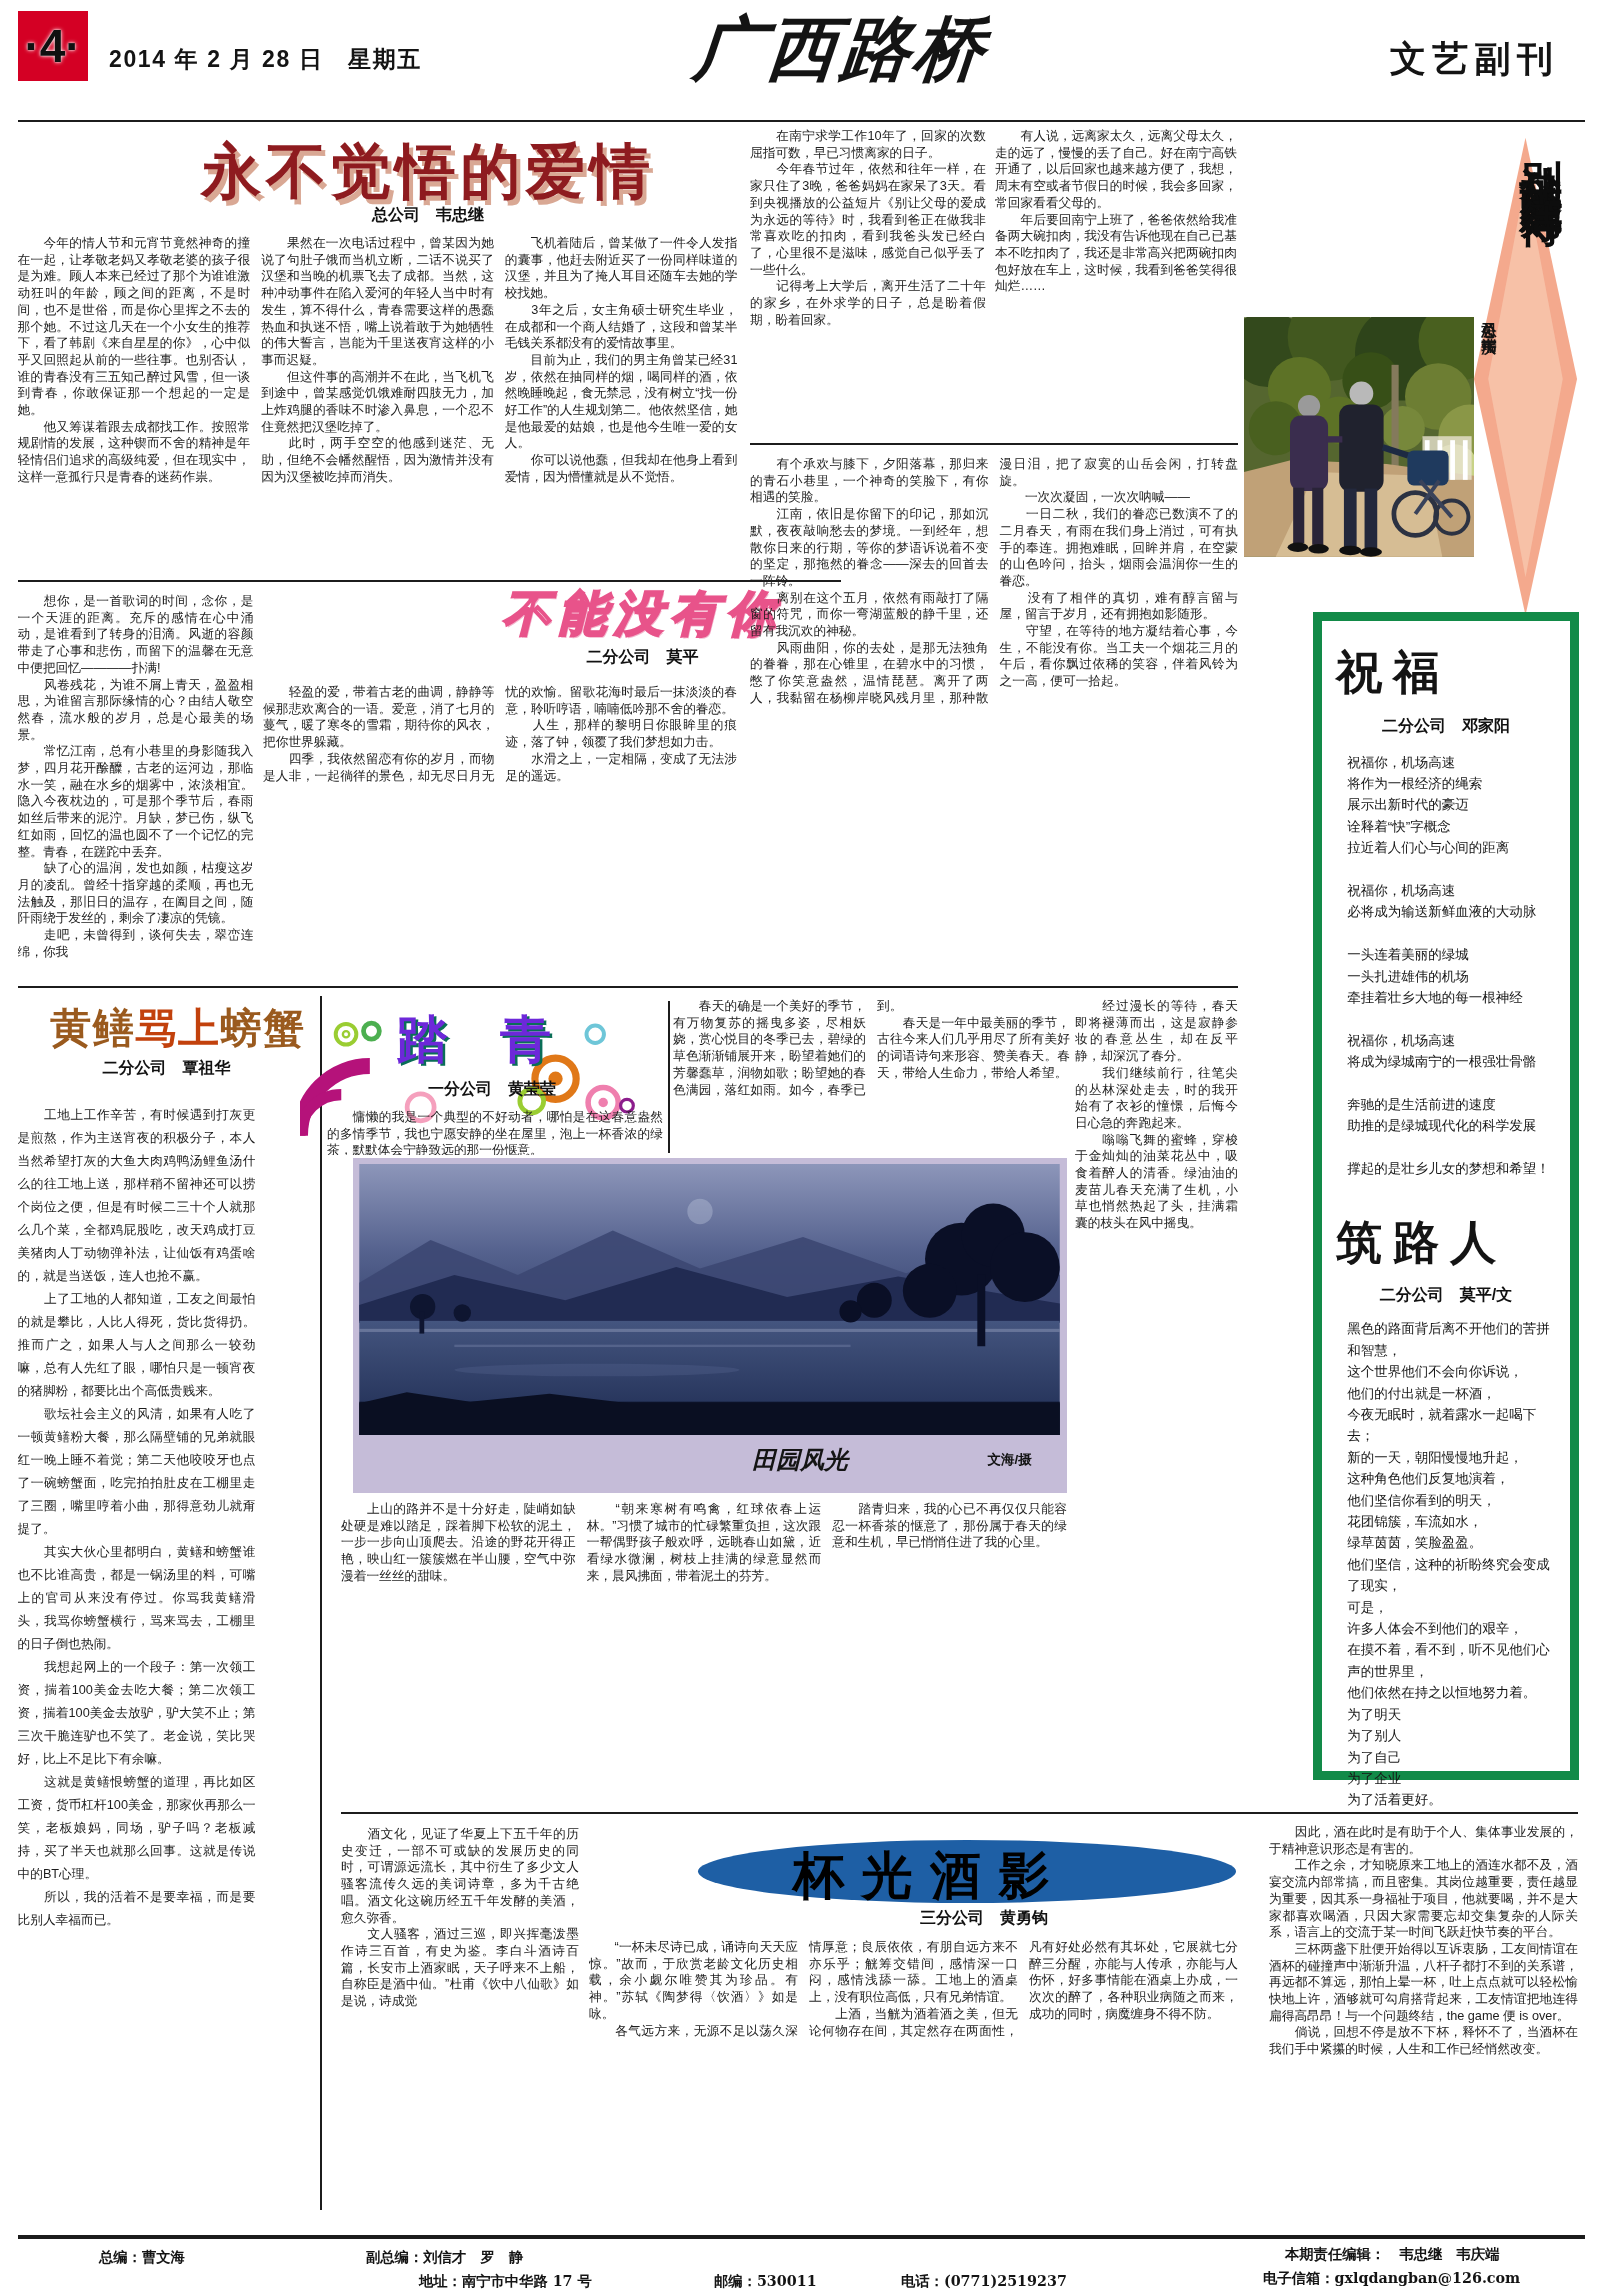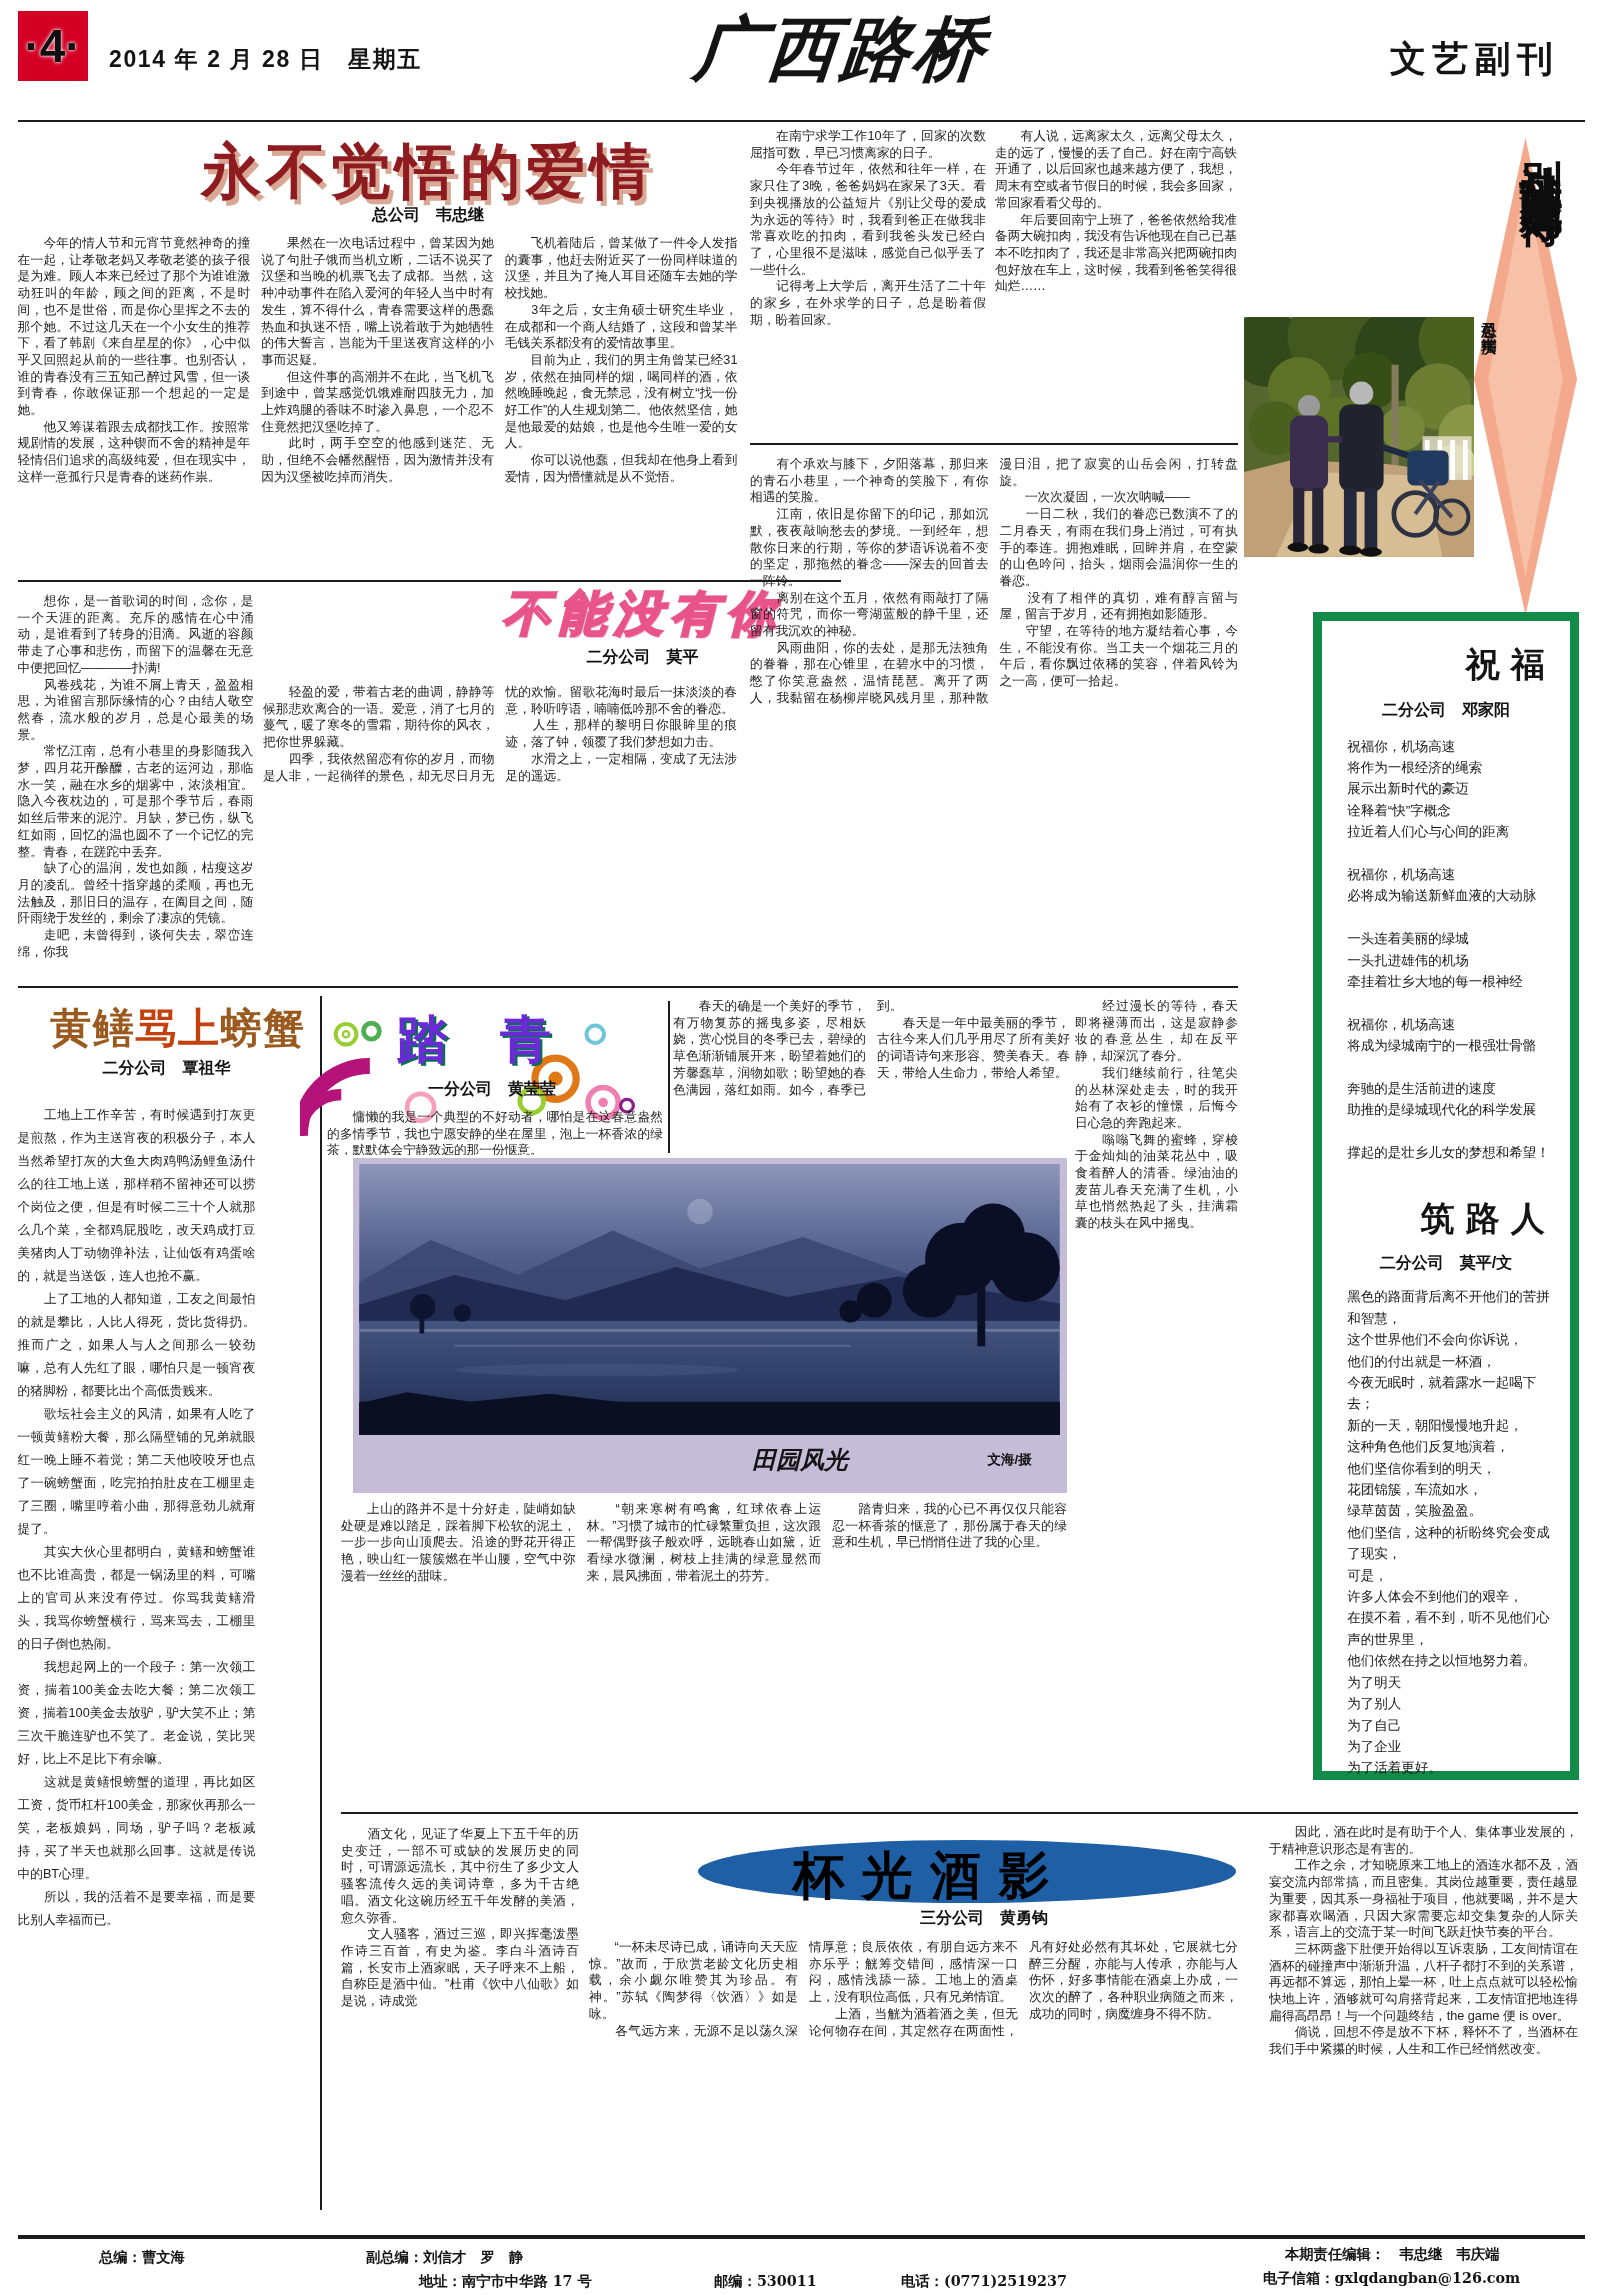--- a/index.html
+++ b/index.html
@@ -27,22 +27,22 @@
               text-shadow:4px 4.8px 0 #d9a894;}
   .title-you{font-family:"DejaVu Serif",serif;font-style:italic;font-weight:bold;
              font-size:48px;color:#fff;text-align:center;letter-spacing:8px;
              -webkit-text-stroke:2.4px #e8538a;text-shadow:0 0 1.6px #e8538a,1.6px 1.6px 0 #f3b9ce;
              background:#fff;}
   .title-eel{font-family:"DejaVu Serif",serif;font-weight:bold;font-size:41px;letter-spacing:1.6px;}
   .title-outing{font-weight:bold;font-size:51px;color:#6d28d9;letter-spacing:52px;
                 text-shadow:2.4px 2.4px 0 #0a6e57;}
   .title-wine{font-family:"DejaVu Serif",serif;font-weight:bold;font-size:51px;
               color:#000;letter-spacing:17.5px;}
-  .title-poem{font-family:"DejaVu Serif",serif;font-weight:bold;font-size:34px;
-              text-align:right;letter-spacing:11px;}
+  .title-poem{font-family:"DejaVu Serif",serif;font-weight:bold;font-size:46px;
+              text-align:left;letter-spacing:11px;}
   .vtitle{writing-mode:vertical-rl;text-orientation:upright;font-weight:bold;
           font-family:"DejaVu Serif",serif;font-size:43px;letter-spacing:4.8px;color:#0d0d0d;}
   .vbyline{writing-mode:vertical-rl;text-orientation:upright;font-weight:bold;font-size:15px;}
   
   .greenbox{border:9.5px solid #128a48;background:#fff;padding:20.6px 14.3px 8px 14.3px;box-sizing:border-box;}
   .poem{font-size:13.5px;line-height:21.4px;white-space:pre-line;color:#161616;padding-left:11px;}
   .ellipse{background:#1e5fa5;border-radius:50%;}
   
   .photoframe{background:#c5bcd8;padding:6.3px;box-sizing:border-box;}
   .captionband{display:flex;align-items:center;height:44px;}

